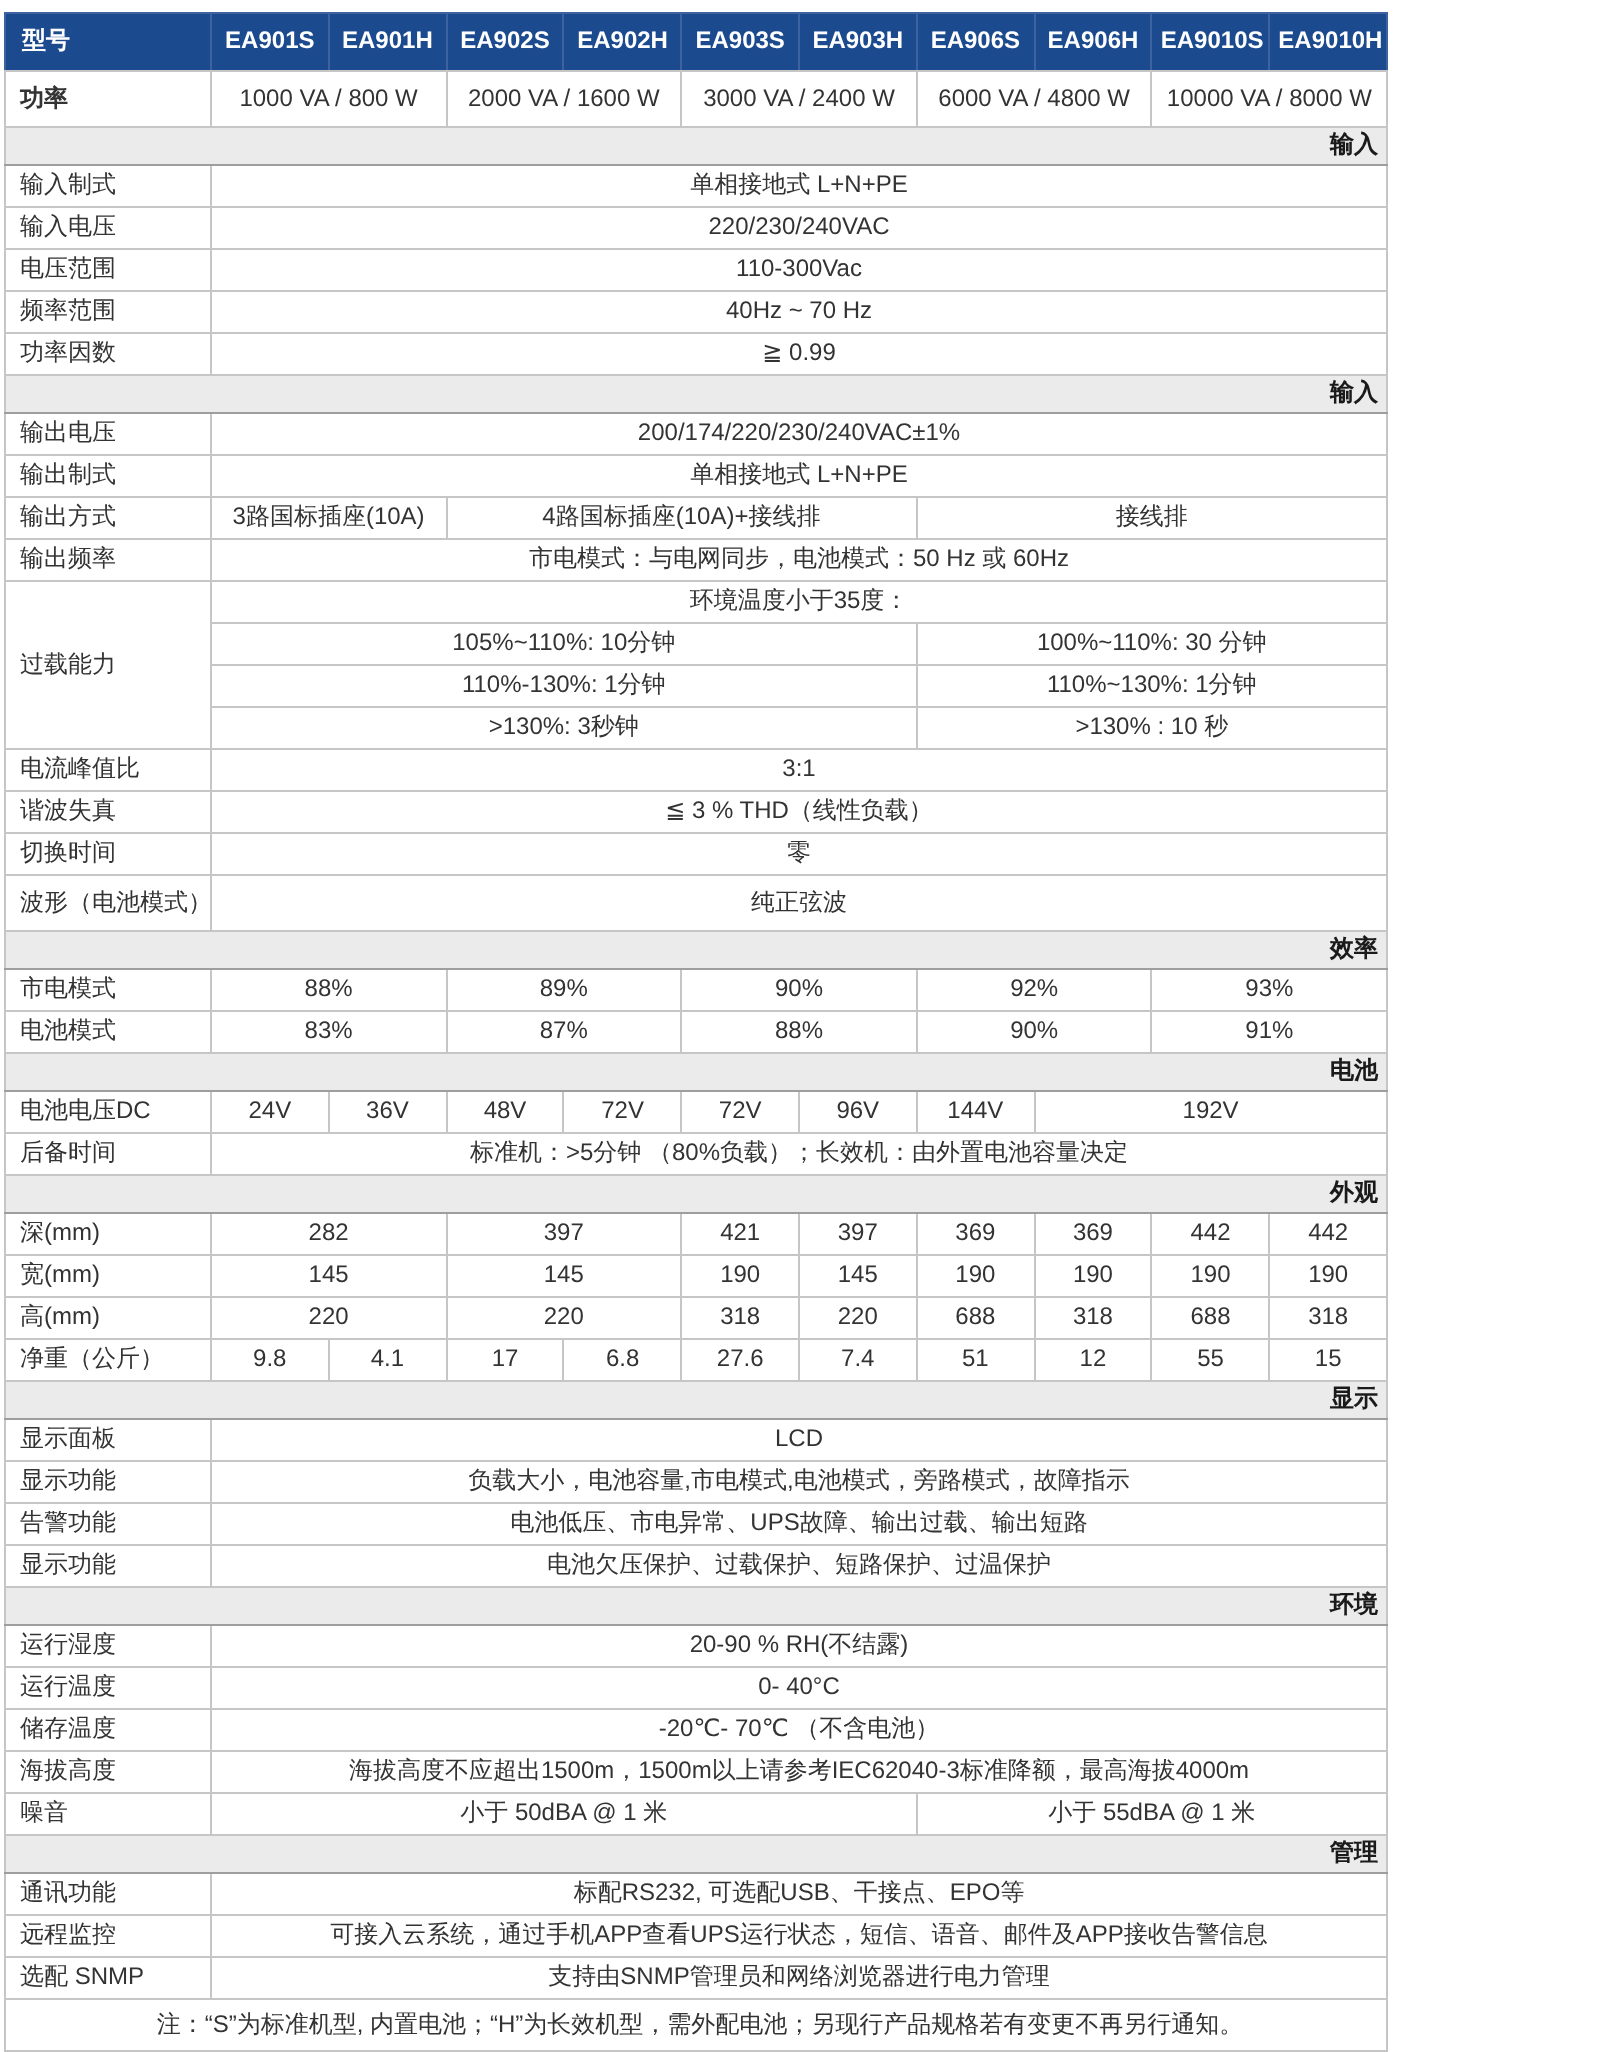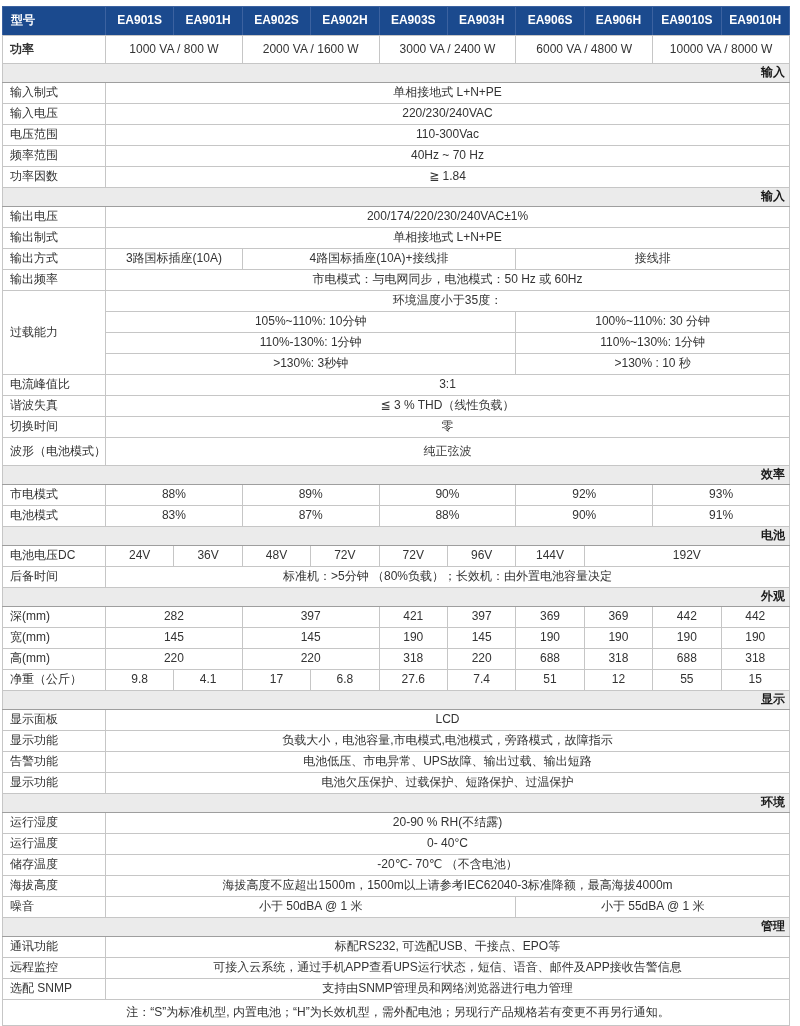--- a/index.html
+++ b/index.html
@@ -9,21 +9,21 @@
     --border:#c6c6c6;
     --section-border:#9e9e9e;
     --text:#333333;
   }
   html,body{margin:0;padding:0;background:#ffffff;}
   body{width:800px;font-family:"Liberation Sans","DejaVu Sans",sans-serif;}
   .page{width:800px;box-sizing:border-box;padding:6px 2px 4px 2px;}
   table.spec{
     border-collapse:collapse;
     table-layout:fixed;
-    width:788px;
+    width:692px;
     font-size:12px;
     color:var(--text);
     border:1px solid var(--section-border);
   }
   .spec th,.spec td{
     border:1px solid var(--border);
     padding:0 4px;
     text-align:center;
     font-weight:normal;
     height:20px;
@@ -116,21 +116,21 @@
         <tr class="r-data">
           <th class="row-label">电压范围</th>
           <td colspan="10">110-300Vac</td>
         </tr>
         <tr class="r-data">
           <th class="row-label">频率范围</th>
           <td colspan="10">40Hz ~ 70 Hz</td>
         </tr>
         <tr class="r-data">
           <th class="row-label">功率因数</th>
-          <td colspan="10">≧ 1.84</td>
+          <td colspan="10">≧ 0.99</td>
         </tr>
         <tr class="r-section">
           <td colspan="11">输入</td>
         </tr>
         <tr class="r-data">
           <th class="row-label">输出电压</th>
           <td colspan="10">200/174/220/230/240VAC±1%</td>
         </tr>
         <tr class="r-data">
           <th class="row-label">输出制式</th>

